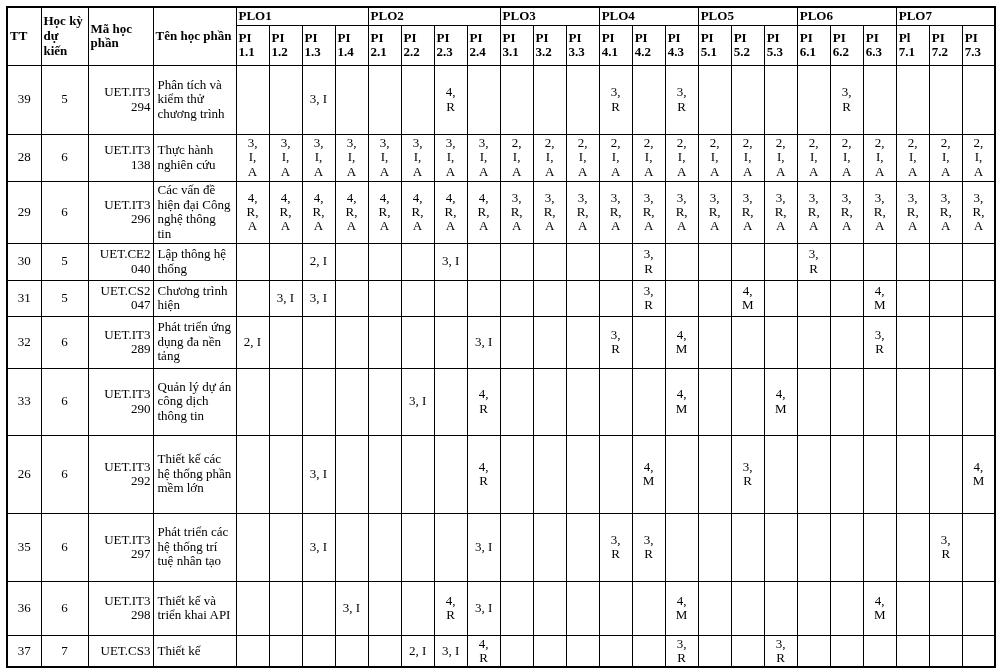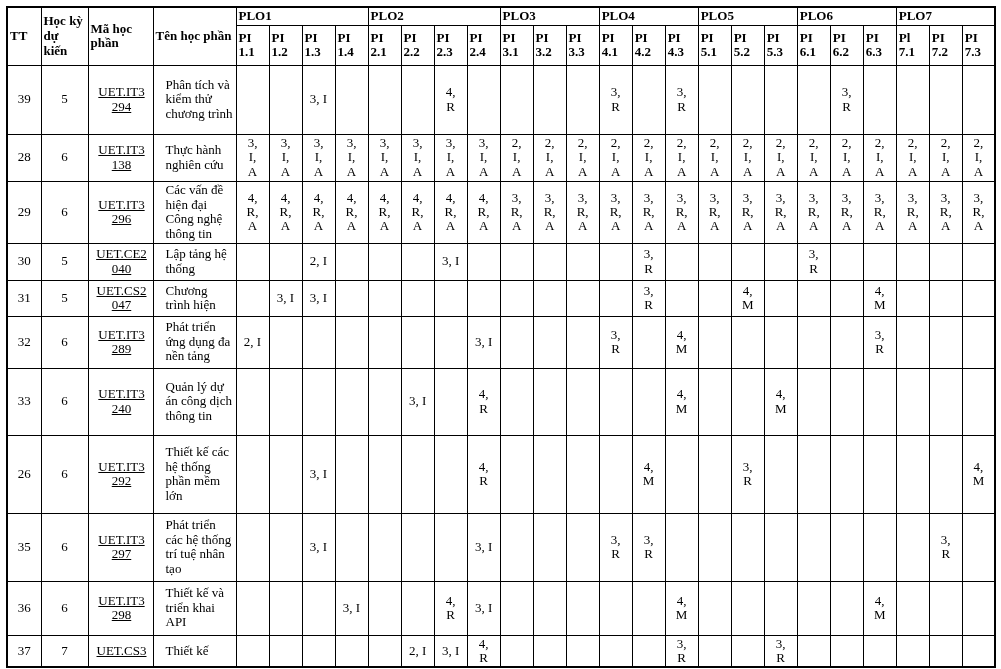--- a/index.html
+++ b/index.html
@@ -33,27 +33,26 @@
   thead th{
     font-weight:bold;
     text-align:left;
     white-space:pre-line;
   }
   thead tr:nth-child(1){height:18px;}
   thead tr:nth-child(2){height:40px;}
   td{text-align:center;}
   td.cell-name{
     text-align:left;
-    padding-left:12px;
+    padding-left:4px;
     padding-right:3px;
   }
   td.cell-code{
-    text-align:center;
+    text-align:right;
     padding-left:4px;
-    text-decoration:underline;
   }
   td.cell-pi{
     white-space:pre-line;
     line-height:1.1;
   }
   col.c-tt{width:34px;}
   col.c-sem{width:47px;}
   col.c-code{width:65px;}
   col.c-name{width:83px;}
   col.c-pi{width:33px;}
@@ -347,21 +346,21 @@
 R,
 A</td>
           <td class="cell-pi">3,
 R,
 A</td>
         </tr>
         <tr>
           <td class="cell-tt">30</td>
           <td class="cell-sem">5</td>
           <td class="cell-code">UET.CE2 040</td>
-          <td class="cell-name">Lập tảng hệ thống</td>
+          <td class="cell-name">Lập thông hệ thống</td>
           <td class="cell-pi"></td>
           <td class="cell-pi"></td>
           <td class="cell-pi">2, I</td>
           <td class="cell-pi"></td>
           <td class="cell-pi"></td>
           <td class="cell-pi"></td>
           <td class="cell-pi">3, I</td>
           <td class="cell-pi"></td>
           <td class="cell-pi"></td>
           <td class="cell-pi"></td>
@@ -441,21 +440,21 @@
           <td class="cell-pi"></td>
           <td class="cell-pi">3,
 R</td>
           <td class="cell-pi"></td>
           <td class="cell-pi"></td>
           <td class="cell-pi"></td>
         </tr>
         <tr>
           <td class="cell-tt">33</td>
           <td class="cell-sem">6</td>
-          <td class="cell-code">UET.IT3 240</td>
+          <td class="cell-code">UET.IT3 290</td>
           <td class="cell-name">Quản lý dự án công dịch thông tin</td>
           <td class="cell-pi"></td>
           <td class="cell-pi"></td>
           <td class="cell-pi"></td>
           <td class="cell-pi"></td>
           <td class="cell-pi"></td>
           <td class="cell-pi">3, I</td>
           <td class="cell-pi"></td>
           <td class="cell-pi">4,
 R</td>

